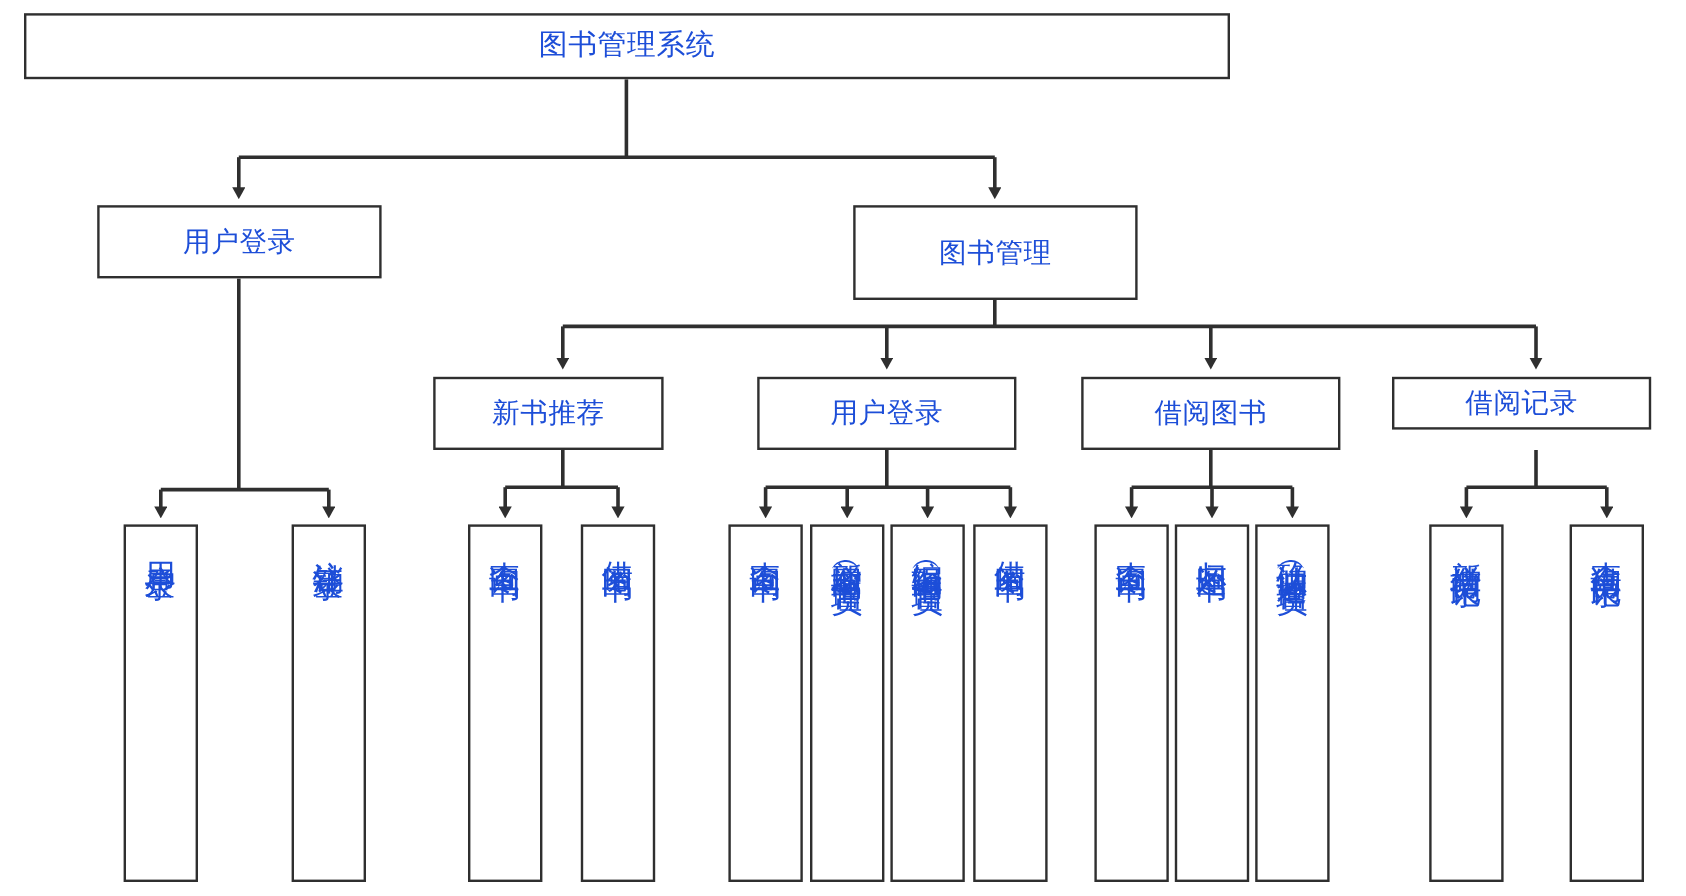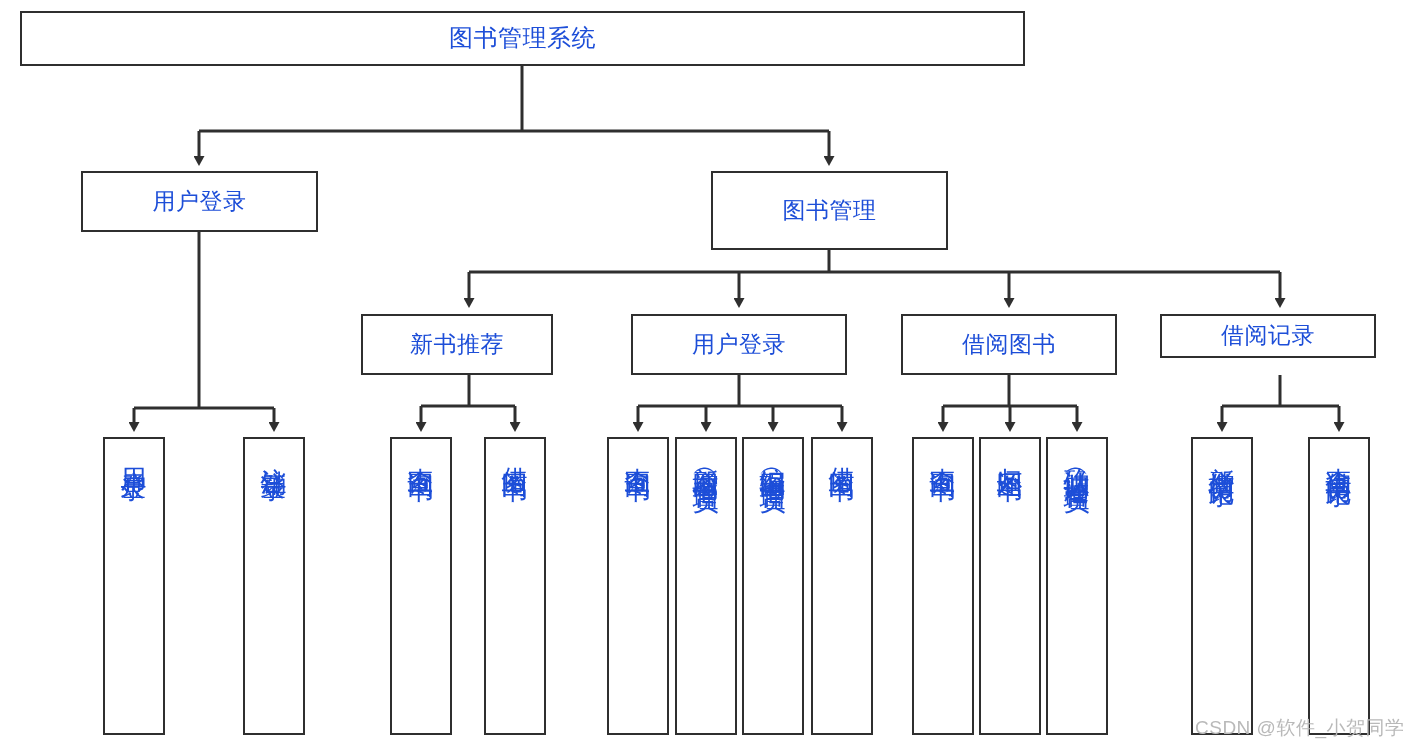--- a/index.html
+++ b/index.html
@@ -198,15 +198,14 @@
   </div>
 
   <div class="node v" style="left:1191px; top:437px; width:62px; height:298px;">
     <span class="lbl">新增借阅记录</span>
   </div>
 
   <div class="node v" style="left:1308px; top:437px; width:62px; height:298px;">
     <span class="lbl">查询借阅记录</span>
   </div>
 
-  <div class="watermark" style="left:1195px; top:715px;">CSDN @软件_小贺同学</div>
 
 </div>
 
 </body></html>

